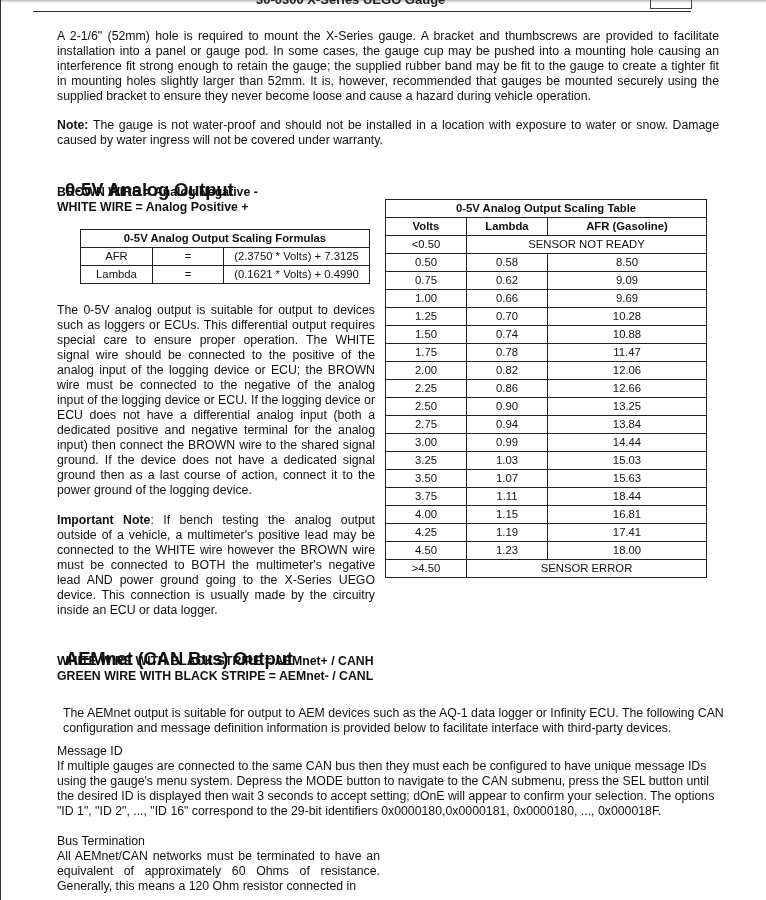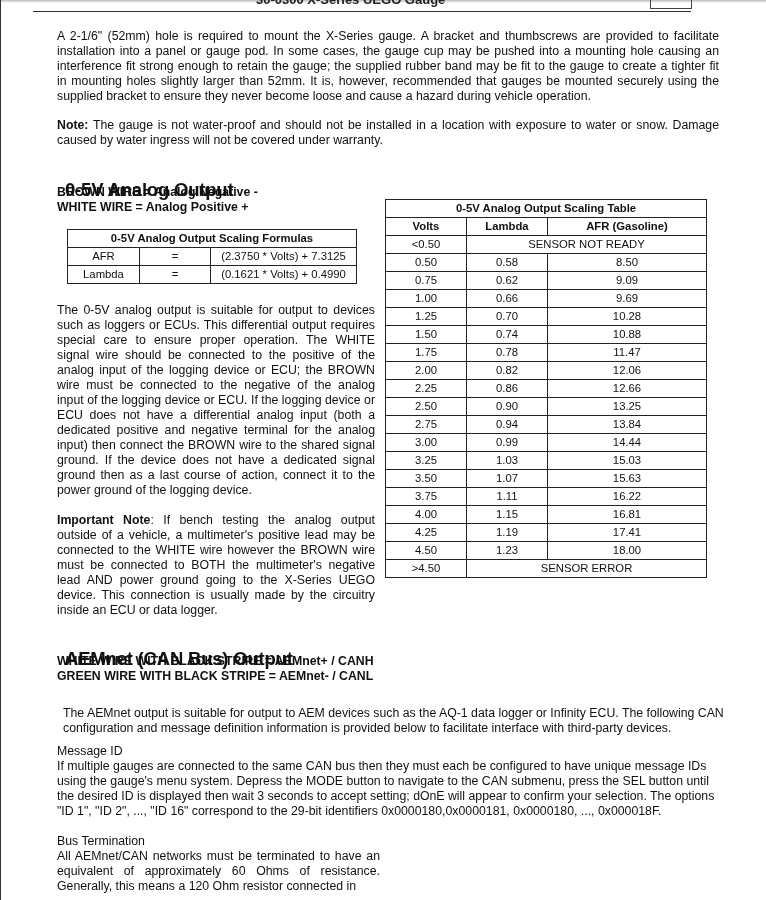--- a/index.html
+++ b/index.html
@@ -27,21 +27,21 @@
 
   .wire { position: absolute; font-weight: bold; font-size: 12.3px; line-height: 15px; }
   .w-analog { left: 57px; top: 185px; }
   .w-aemnet { left: 57px; top: 654px; }
 
   table.grid { position: absolute; border-collapse: collapse; font-size: 11.3px; }
   table.grid td, table.grid th {
     border: 1px solid #222; text-align: center; padding: 0; height: 17px; line-height: 17px;
   }
   table.grid th { font-weight: bold; }
-  .formulas { left: 67px; top: 229px; width: 290px; }
+  .formulas { left: 80px; top: 229px; width: 290px; }
   .formulas td { height: 17.5px; }
   .scaling { left: 385px; top: 199px; width: 322px; padding-left: 46px; }
   .scaling td, .scaling th { height: 17.3px; line-height: 17.3px; }
 
   .p-analog { left: 57px; top: 303px; width: 318px; }
   .p-important { left: 57px; top: 513px; width: 318px; }
   .p-aemnet { left: 57px; top: 700px; width: 662px; text-align: left; }
   .subhead { position: absolute; font-weight: normal; font-size: 12.3px; }
   .s-msg { left: 57px; top: 744px; }
   .p-msg { left: 57px; top: 759px; width: 662px; text-align: left; }
@@ -165,21 +165,21 @@
         <td>15.03</td>
       </tr>
       <tr>
         <td>3.50</td>
         <td>1.07</td>
         <td>15.63</td>
       </tr>
       <tr>
         <td>3.75</td>
         <td>1.11</td>
-        <td>16.22</td>
+        <td>18.44</td>
       </tr>
       <tr>
         <td>4.00</td>
         <td>1.15</td>
         <td>16.81</td>
       </tr>
       <tr>
         <td>4.25</td>
         <td>1.19</td>
         <td>17.41</td>

